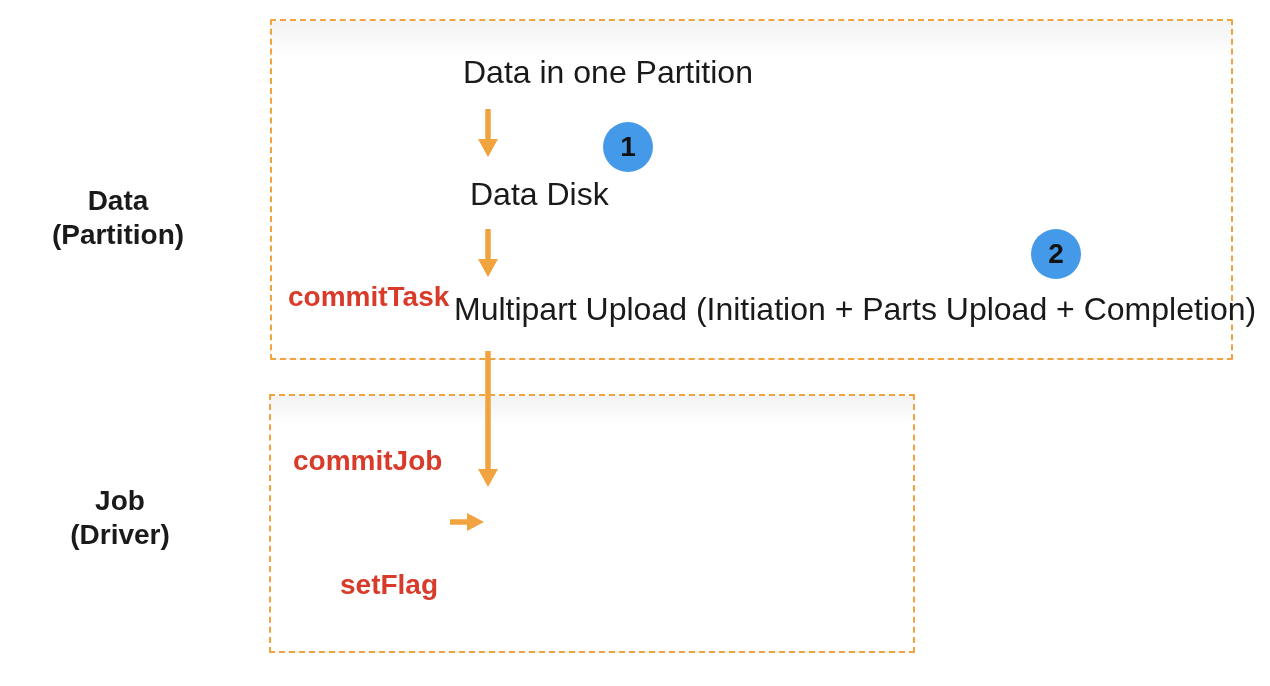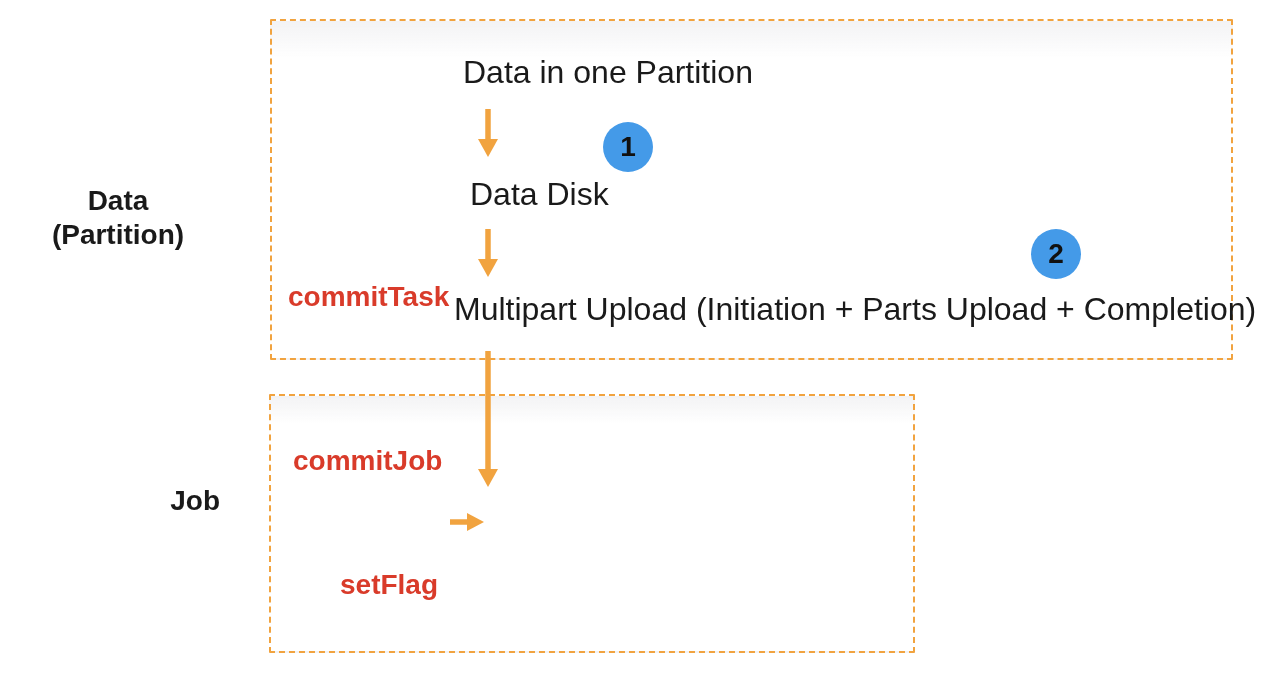--- a/index.html
+++ b/index.html
@@ -29,21 +29,21 @@
   .side-label{
     position:absolute;
     width:200px;
     text-align:center;
     font-size:28px;
     font-weight:700;
     color:var(--ink);
     line-height:1.2;
   }
   .task-label{left:18px;top:184px;}
-  .job-label{left:20px;top:484px;text-align:right;}
+  .job-label{left:20px;top:484px;}
   .flow-text{
     position:absolute;
     font-size:32px;
     color:var(--ink);
     white-space:nowrap;
     line-height:1.15;
   }
   .red-label{
     position:absolute;
     font-size:28px;
@@ -84,20 +84,21 @@
 <body>
 
 <div class="canvas">
 
   <div class="side-label task-label">
     <div>Data</div>
     <div>(Partition)</div>
   </div>
   <div class="side-label job-label">
     <div>Job</div>
+    <div>(Driver)</div>
   </div>
 
   <div class="dashed-box task-box"></div>
 
   <div class="dashed-box job-box"></div>
 
   <div class="flow-text text-data">Data in one Partition</div>
 
   <svg class="arrow arrow-1" width="24" height="52" viewBox="0 0 24 52">
     <line x1="12" y1="2" x2="12" y2="33" stroke="#F1A33F" stroke-width="5.5"></line>

